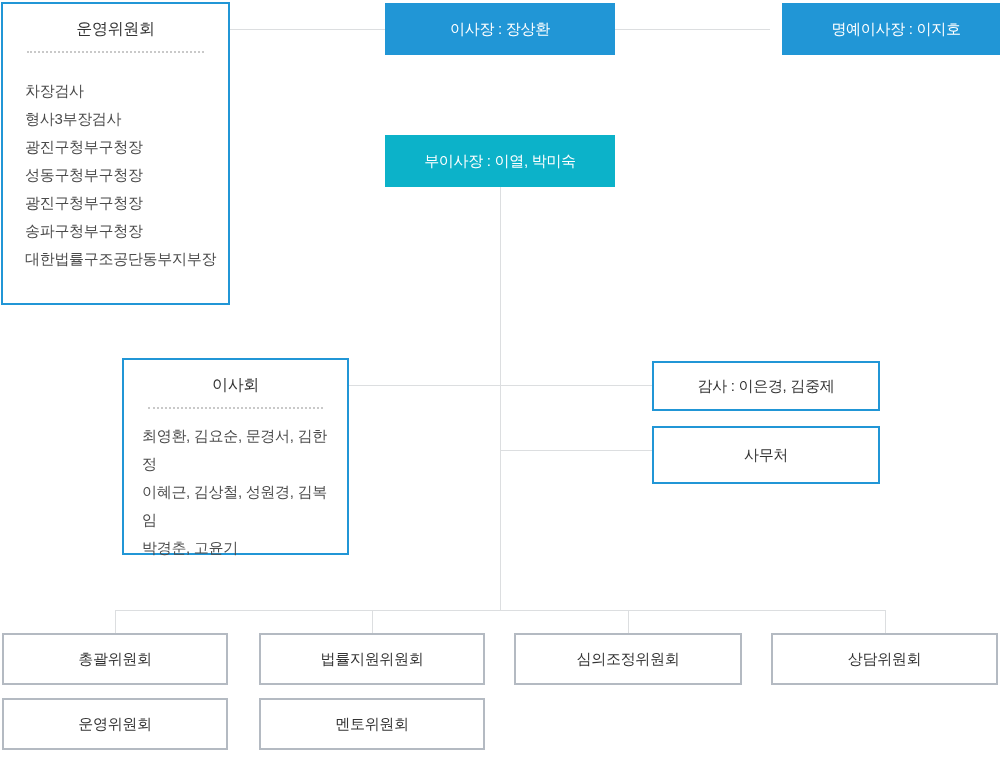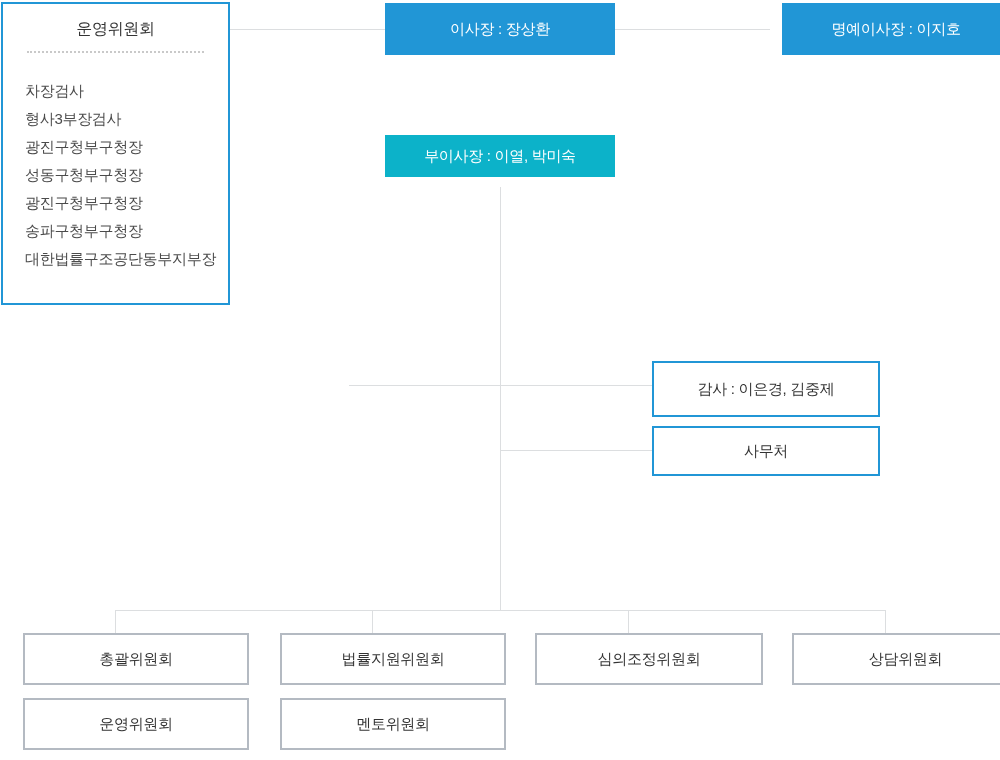--- a/index.html
+++ b/index.html
@@ -12,21 +12,21 @@
   .line.h{height:1px;}
   .line.v{width:1px;}
   
   .node{
     position:absolute;display:flex;align-items:center;justify-content:center;
     border-radius:0;font-size:15px;letter-spacing:-0.3px;box-sizing:border-box;
   }
   .node.filled-blue{background:#2196d6;color:#ffffff;}
   .node.filled-teal{background:#0cb2c9;color:#ffffff;}
   .node.outline-blue{background:#fff;border:2px solid #2196d6;color:#333333;}
-  .node.outline-gray{background:#fff;border:2px solid #b4bac2;color:#333333;margin-left:21px;}
+  .node.outline-gray{background:#fff;border:2px solid #b4bac2;color:#333333;}
   
   .panel{
     position:absolute;background:#fff;border:2px solid #2196d6;border-radius:0;
     box-sizing:border-box;color:#333;
   }
   .panel-title{
     text-align:center;font-size:16px;color:#333333;padding-top:15px;letter-spacing:-0.3px;
   }
   .dotted-divider{border-top:2px dotted #c9c9c9;margin:11px 24px 0 24px;height:0;}
   .member-list{
@@ -55,43 +55,52 @@
   <div class="line v" style="left:628px;top:610px;height:23px"></div>
   <div class="line v" style="left:885px;top:610px;height:23px"></div>
 
   <div class="node filled-blue" style="left:385px;top:3px;width:230px;height:52px">
     <span>이사장 : 장상환</span>
   </div>
   <div class="node filled-blue" style="left:782px;top:3px;width:228px;height:52px">
     <span>명예이사장 : 이지호</span>
   </div>
 
-  <div class="node filled-teal" style="left:385px;top:135px;width:230px;height:42px">
+  <div class="node filled-teal" style="left:385px;top:135px;width:230px;height:52px">
     <span>부이사장 : 이열, 박미숙</span>
   </div>
 
   <div class="panel" style="left:1px;top:2px;width:229px;height:303px">
     <div class="panel-title">운영위원회</div>
     <div class="dotted-divider"></div>
     <ul class="member-list">
       <li>차장검사</li>
       <li>형사3부장검사</li>
       <li>광진구청부구청장</li>
       <li>성동구청부구청장</li>
       <li>광진구청부구청장</li>
       <li>송파구청부구청장</li>
       <li>대한법률구조공단동부지부장</li>
     </ul>
   </div>
 
+  <div class="panel" style="left:122px;top:358px;width:227px;height:197px">
+    <div class="panel-title">이사회</div>
+    <div class="dotted-divider"></div>
+    <div class="board-names">
+      <div class="name-line">최영환, 김요순, 문경서, 김한정</div>
+      <div class="name-line">이혜근, 김상철, 성원경, 김복임</div>
+      <div class="name-line">박경춘, 고윤기</div>
+    </div>
+  </div>
 
-  <div class="node outline-blue" style="left:652px;top:361px;width:228px;height:56px">
+  <div class="node outline-blue" style="left:652px;top:361px;width:228px;height:50px">
     <span>감사 : 이은경, 김중제</span>
   </div>
-  <div class="node outline-blue" style="left:652px;top:426px;width:228px;height:50px">
+  <div class="node outline-blue" style="left:652px;top:426px;width:228px;height:58px">
     <span>사무처</span>
   </div>
 
   <div class="node outline-gray" style="left:2px;top:633px;width:226px;height:52px">
     <span>총괄위원회</span>
   </div>
   <div class="node outline-gray" style="left:259px;top:633px;width:226px;height:52px">
     <span>법률지원위원회</span>
   </div>
   <div class="node outline-gray" style="left:514px;top:633px;width:228px;height:52px">

